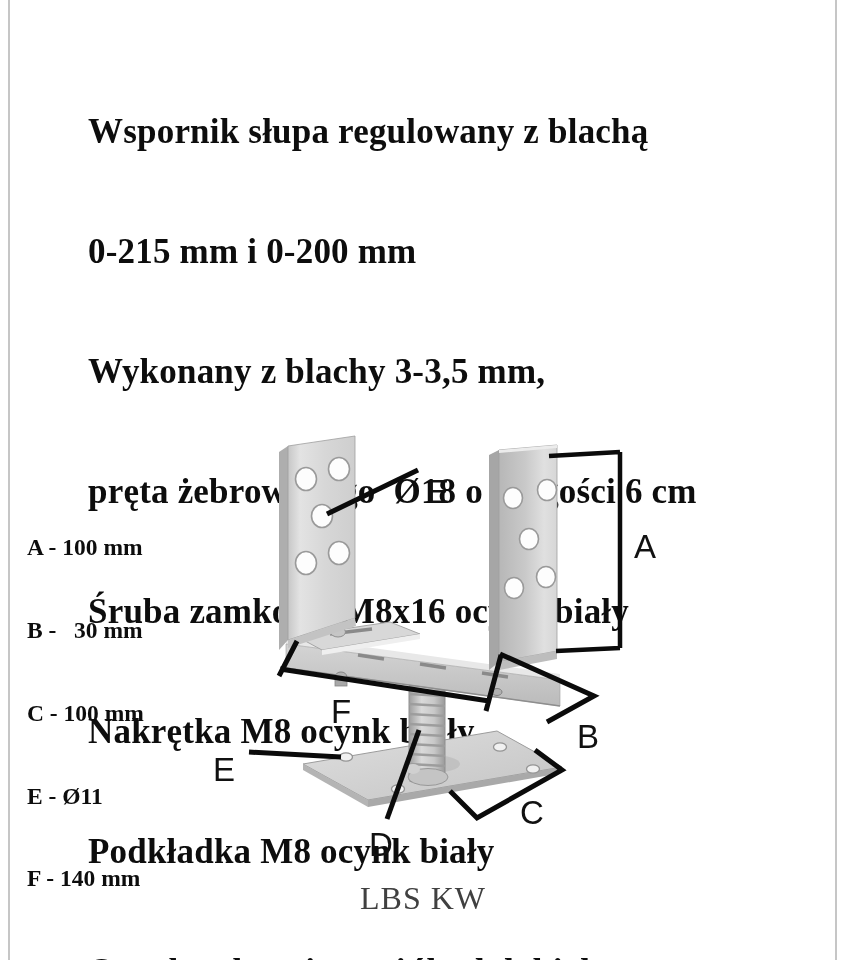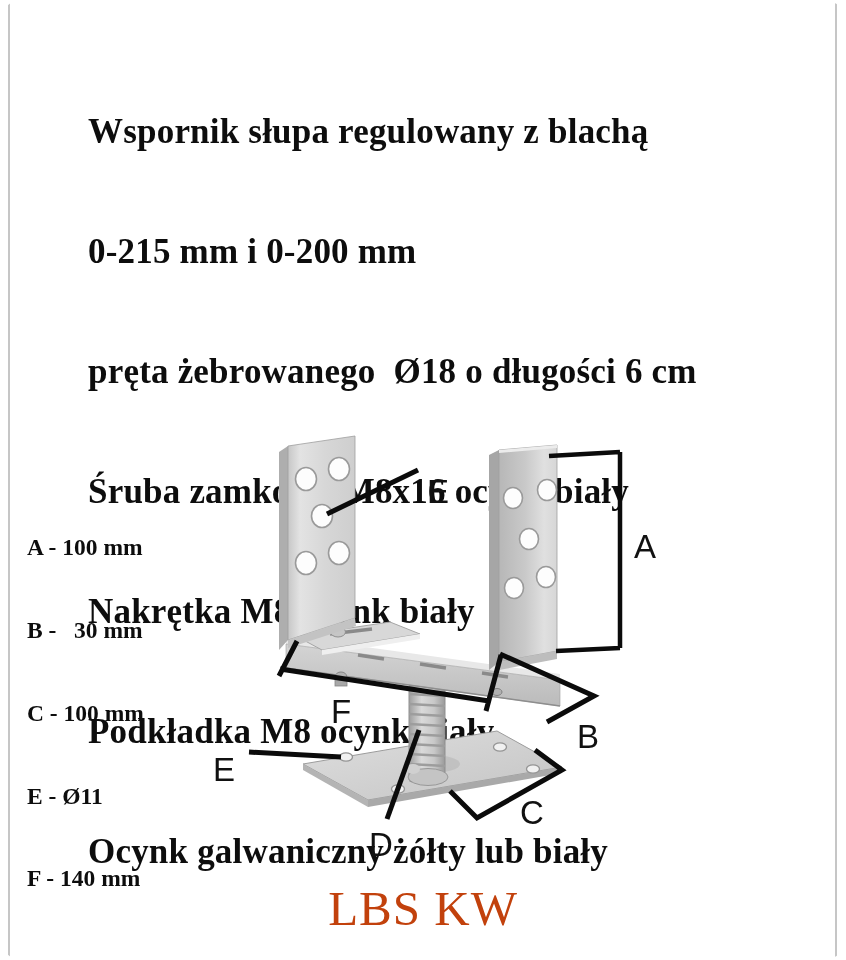--- a/index.html
+++ b/index.html
@@ -7,21 +7,20 @@
     padding: 0;
     background: #ffffff;
   }
   .page {
     position: relative;
     width: 846px;
     height: 960px;
     background: #ffffff;
     overflow: hidden;
     font-family: "Liberation Serif", serif;
-    border-radius: 22px;
   }
   .page-edge {
     position: absolute;
     top: 0;
     bottom: 0;
     width: 2px;
     background: #c6c6c6;
   }
   .page-edge.left  { left: 8px; }
   .page-edge.right { left: 835px; }
@@ -57,41 +56,42 @@
     height: 960px;
   }
   .model-name {
     position: absolute;
     left: 0;
     width: 846px;
     top: 880px;
     text-align: center;
     font-family: "Liberation Serif", serif;
     font-weight: 400;
-    font-size: 49px;
-    color: #c2410c;
+    font-size: 32px;
+    color: #404040;
     letter-spacing: 1px;
   }
   .dim-label {
     font-family: "Liberation Sans", sans-serif;
     font-size: 33px;
     fill: #111111;
   }
 </style>
 </head>
 <body>
 
 <div class="page">
 
   <div class="page-edge left"></div>
   <div class="page-edge right"></div>
 
   <div class="intro-text">
     <div>Wspornik słupa regulowany z blachą</div>
     <div>0-215 mm i 0-200 mm</div>
+    <div>Wykonany z blachy 3-3,5 mm,</div>
     <div>pręta żebrowanego  Ø18 o długości 6 cm</div>
     <div>Śruba zamkowa M8x16 ocynk biały</div>
     <div>Nakrętka M8 ocynk biały</div>
     <div>Podkładka M8 ocynk biały</div>
     <div>Ocynk galwaniczny żółty lub biały</div>
   </div>
 
   <div class="dimension-legend">
     <div>A - 100 mm</div>
     <div>B -   30 mm</div>

